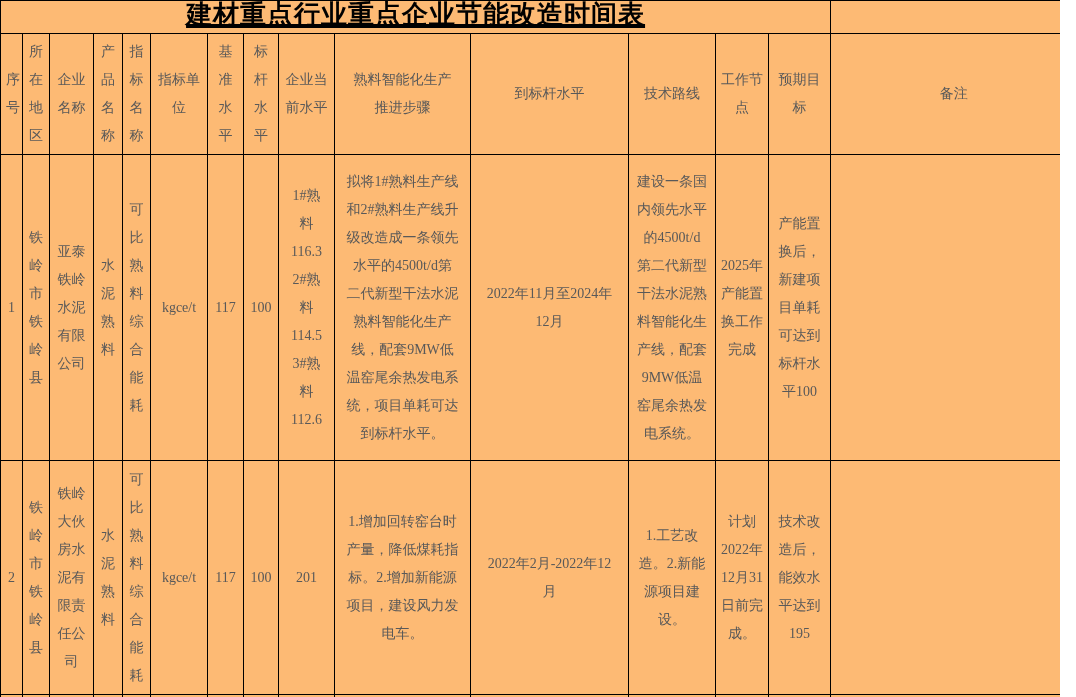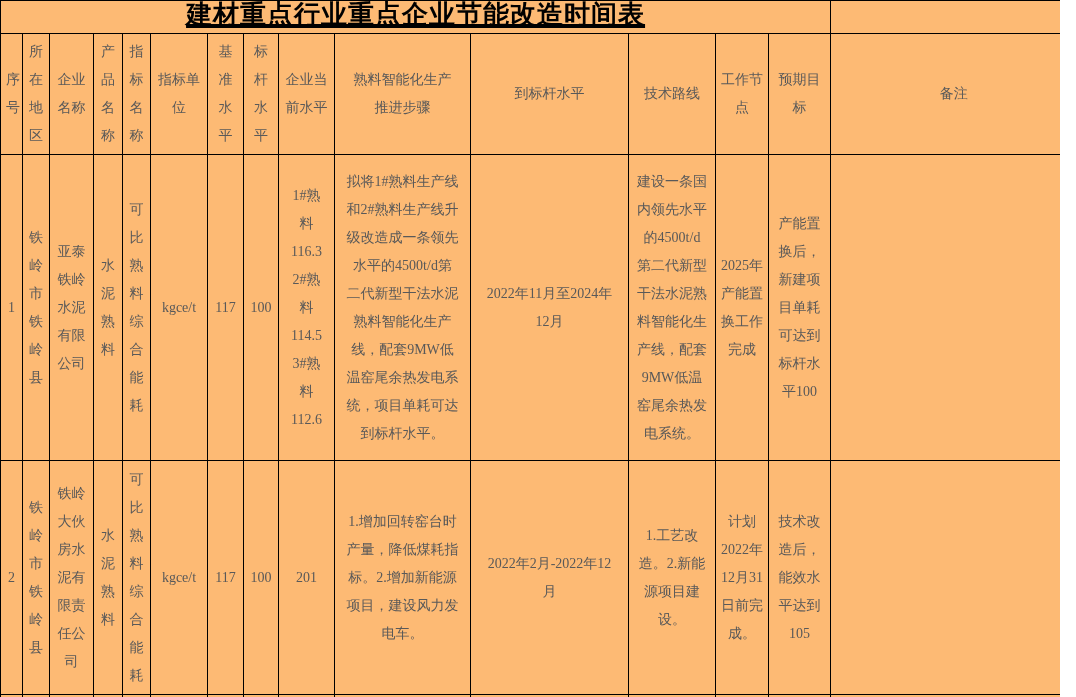--- a/index.html
+++ b/index.html
@@ -248,21 +248,21 @@
 设。</td>
       <td>计划
 2022年
 12月31
 日前完
 成。</td>
       <td class="left">技术改
 造后，
 能效水
 平达到
-105</td>
+195</td>
       <td></td>
     </tr>
 
     <tr class="h-r3">
       <td></td>
           <td></td>
           <td></td>
       <td></td>
           <td></td>
           <td></td>

